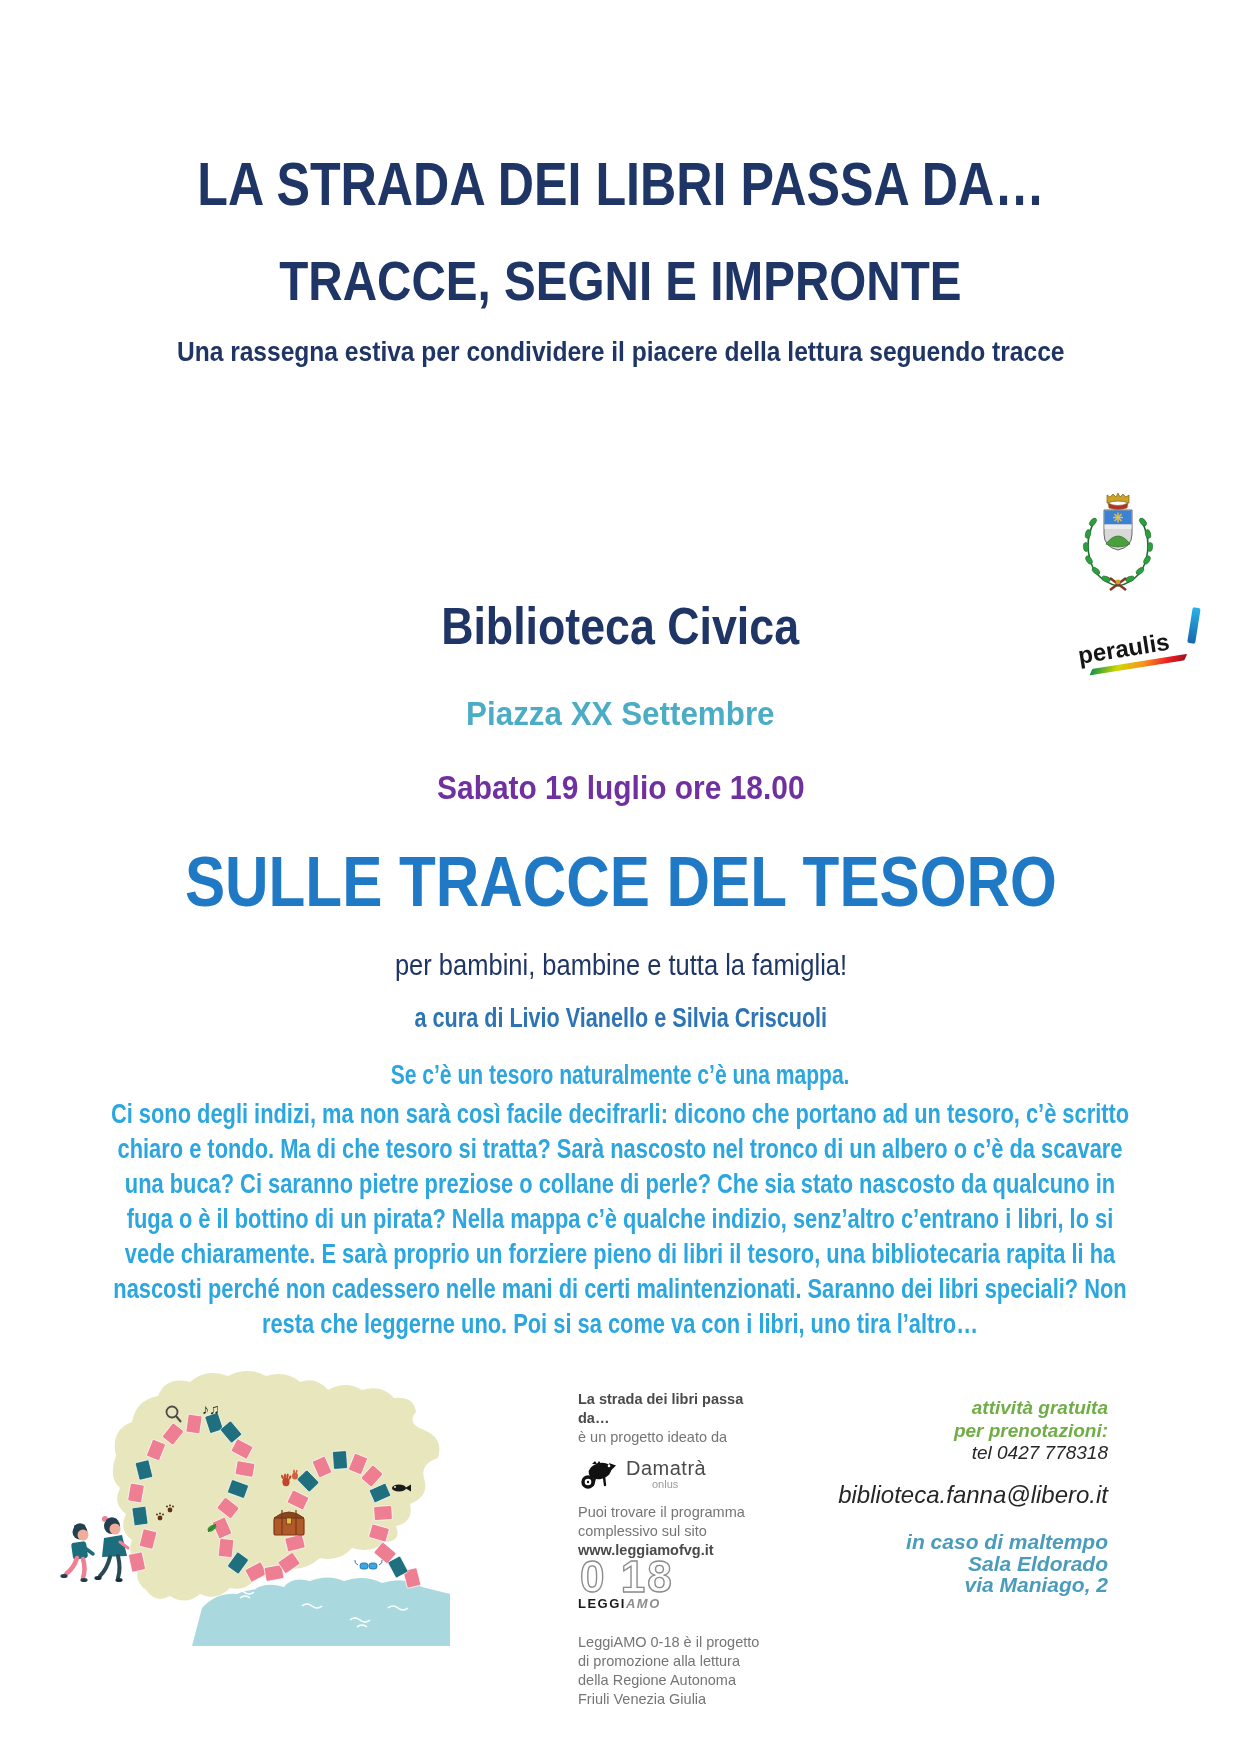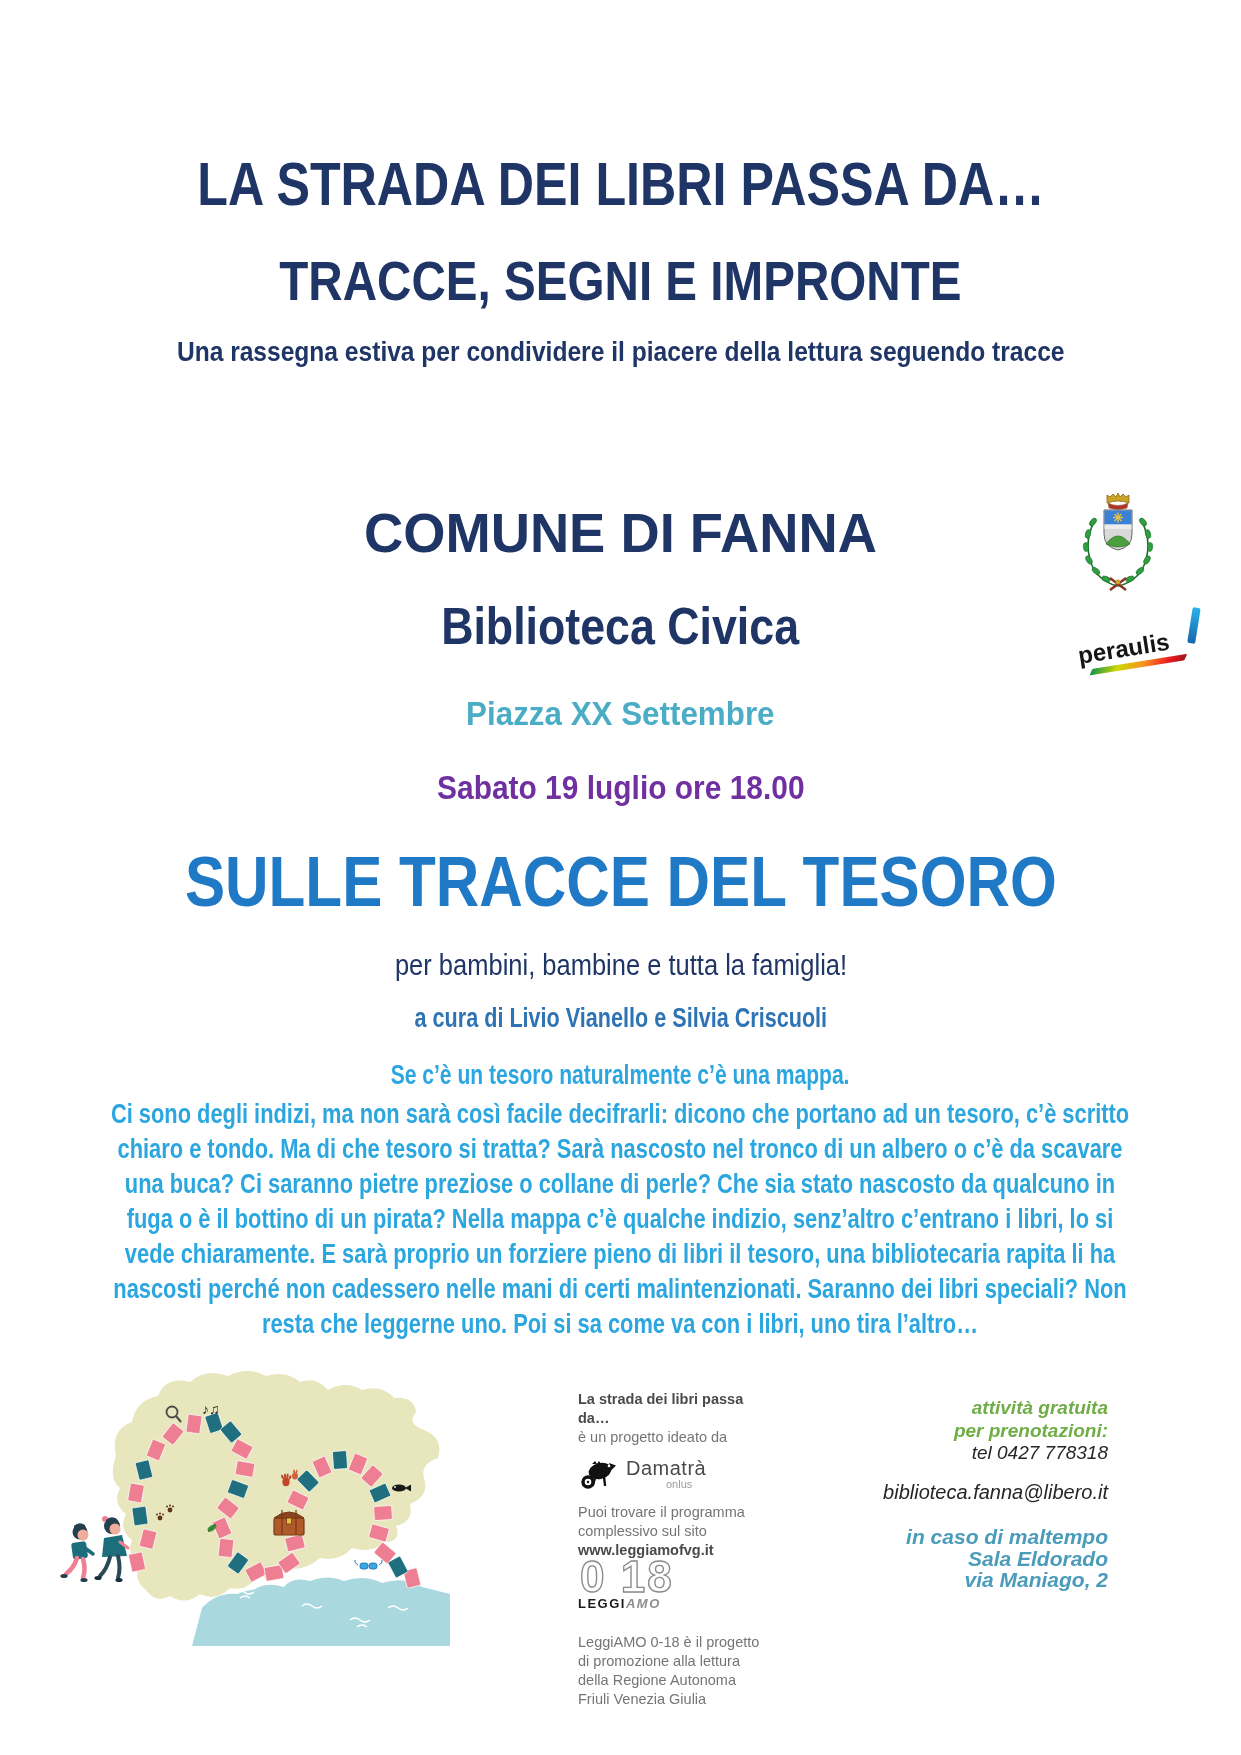--- a/index.html
+++ b/index.html
@@ -22,40 +22,40 @@
   .e-intro  .sc{font-size:27px;font-weight:700;color:#2ba6df;transform:scaleX(.78);}
 
   .e-desc{position:absolute;left:-130px;top:1096px;width:1500px;text-align:center;
           font-size:28px;line-height:35px;font-weight:700;color:#2ba6df;
           white-space:pre-line;transform:scaleX(.78);transform-origin:50% 0;}
 
   
   .proj{position:absolute;left:578px;top:1390px;width:200px;color:#757575;
         font-size:14.5px;line-height:19px;}
   .proj .b{font-weight:700;color:#4a4a4a;}
-  .damatra-row{display:flex;align-items:center;margin-top:7px;height:40px;text-align:center;}
+  .damatra-row{display:flex;align-items:center;margin-top:7px;height:40px;}
   .damatra-txt{margin-left:6px;}
   .damatra-name{font-size:20px;color:#4a4a4a;letter-spacing:.5px;line-height:20px;}
   .damatra-sub{font-size:11px;color:#9a9a9a;line-height:12px;margin-left:26px;}
   .pre{white-space:pre-line;}
   .proj-program{margin-top:9px;}
   .leggiamo{position:relative;height:46px;margin-top:13px;}
   .leggiamo .digits{position:absolute;left:2px;top:-6px;font-size:44px;font-weight:800;
         letter-spacing:2px;color:#ffffff;-webkit-text-stroke:1.3px #8a8a8a;
         text-shadow:0 0 1px #999;}
   .leggiamo .word{position:absolute;left:0px;top:21px;font-size:13px;font-weight:800;
         letter-spacing:1.5px;color:#1b1b1b;}
   .leggiamo .word .amo{font-style:italic;color:#8d8d8d;font-weight:700;}
   .proj-desc{margin-top:14px;}
 
   
   .booking{position:absolute;left:805px;top:1396px;width:303px;text-align:right;font-style:italic;}
   .bk-free{font-size:19px;line-height:23px;font-weight:700;color:#70ad47;}
   .bk-phone{font-size:19px;color:#262626;}
-  .bk-email{margin-top:17px;font-size:20px;color:#262626;}
+  .bk-email{margin-top:17px;font-size:24px;color:#262626;}
   .bk-weather{margin-top:22px;font-size:21px;line-height:21.5px;font-weight:700;color:#4a9cba;}
 
   
   .peraulis{position:absolute;left:1080px;top:632px;width:125px;height:60px;}
   .peraulis .rot{position:relative;transform:rotate(-9deg);width:100%;height:100%;}
   .peraulis .word{font-size:24px;font-weight:700;color:#151515;letter-spacing:0px;}
   .peraulis .streak{width:96px;height:6px;margin:1px 0 0 10px;border-radius:1px;
         transform:skewX(-32deg);
         background:linear-gradient(90deg,#14934a 0%,#cfd800 28%,#f7941d 55%,#ed1c24 82%,#a5121b 100%);}
   .peraulis .slash{position:absolute;right:2px;top:-16px;width:8px;height:36px;border-radius:2px;
@@ -70,23 +70,20 @@
   <div class="cline h-title" style="top:148px">
     <span class="sc">LA STRADA DEI LIBRI PASSA DA…</span>
   </div>
   <div class="cline h-sub" style="top:248px">
     <span class="sc">TRACCE, SEGNI E IMPRONTE</span>
   </div>
   <div class="cline h-tag" style="top:337px">
     <span class="sc">Una rassegna estiva per condividere il piacere della lettura seguendo tracce</span>
   </div>
 
-  <div class="cline v-name" style="top:500px">
-    <span class="sc">COMUNE DI FANNA</span>
-  </div>
   <div class="cline v-lib" style="top:596px">
     <span class="sc">Biblioteca Civica</span>
   </div>
   <div class="cline v-addr" style="top:695px">
     <span class="sc">Piazza XX Settembre</span>
   </div>
   <div class="cline v-date" style="top:768px">
     <span class="sc">Sabato 19 luglio ore 18.00</span>
   </div>
 

